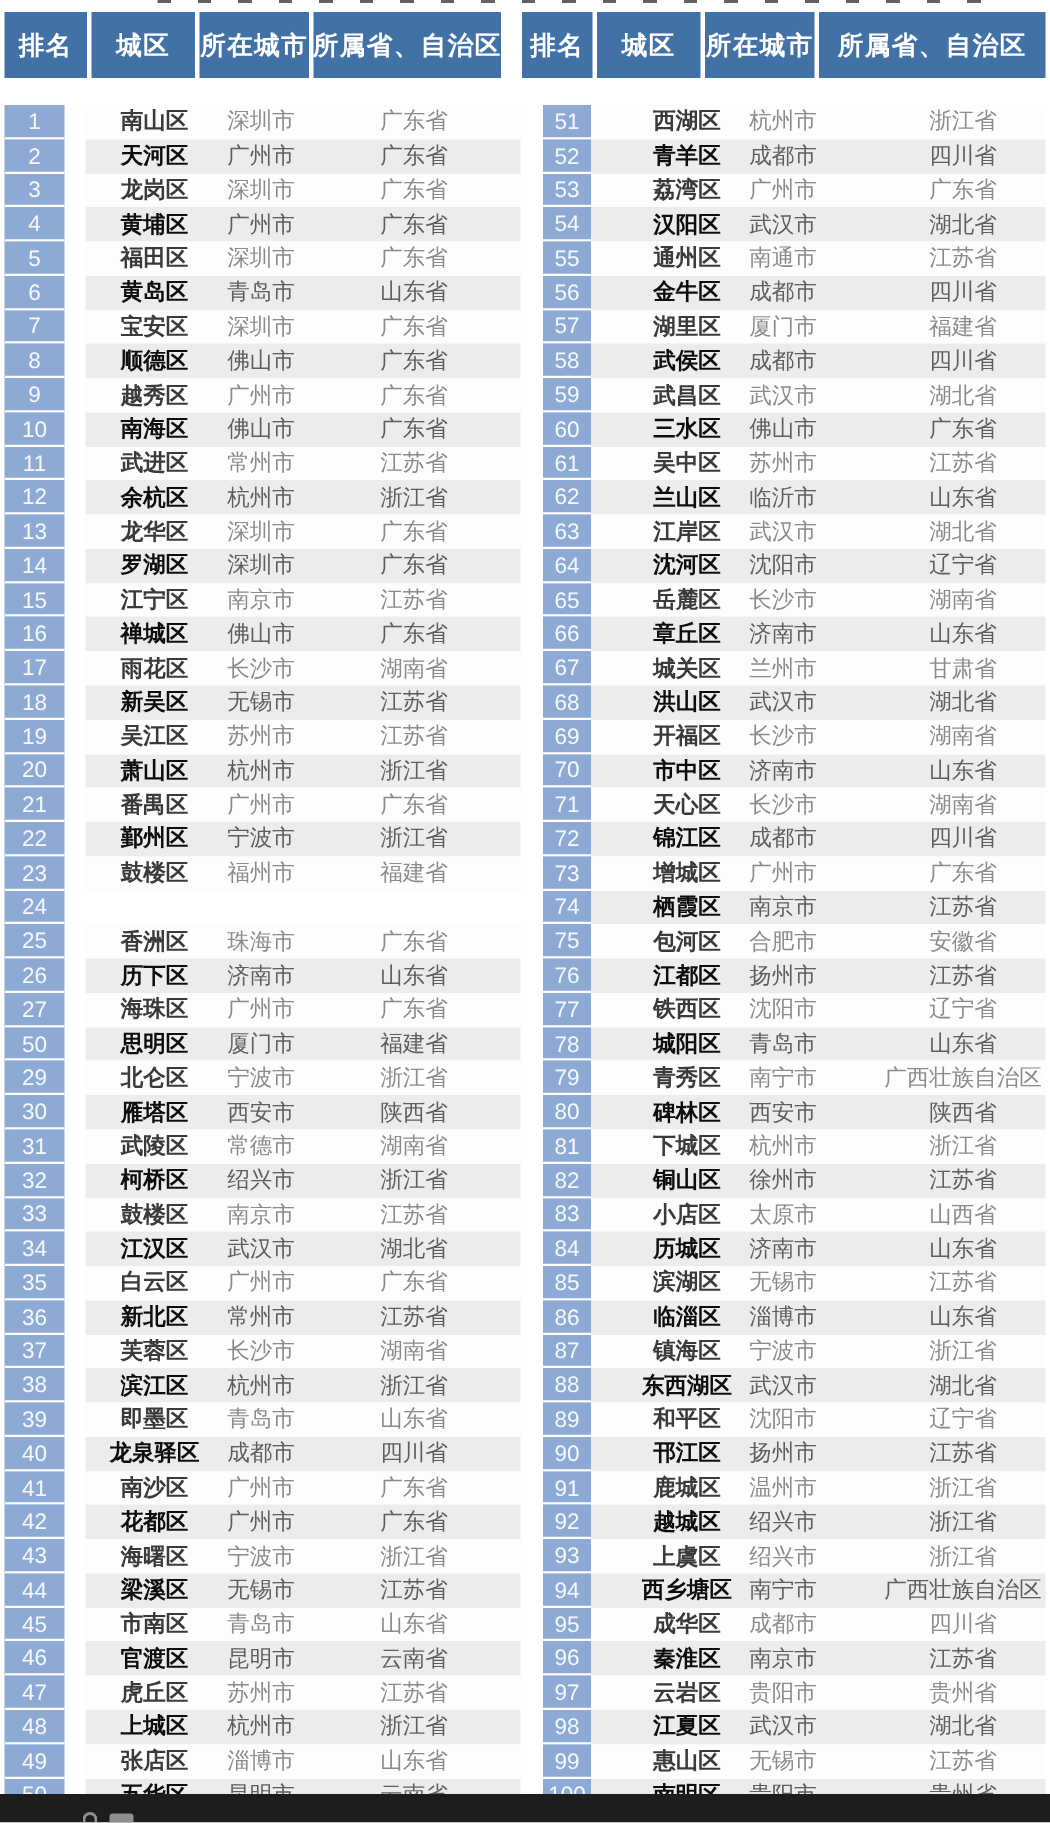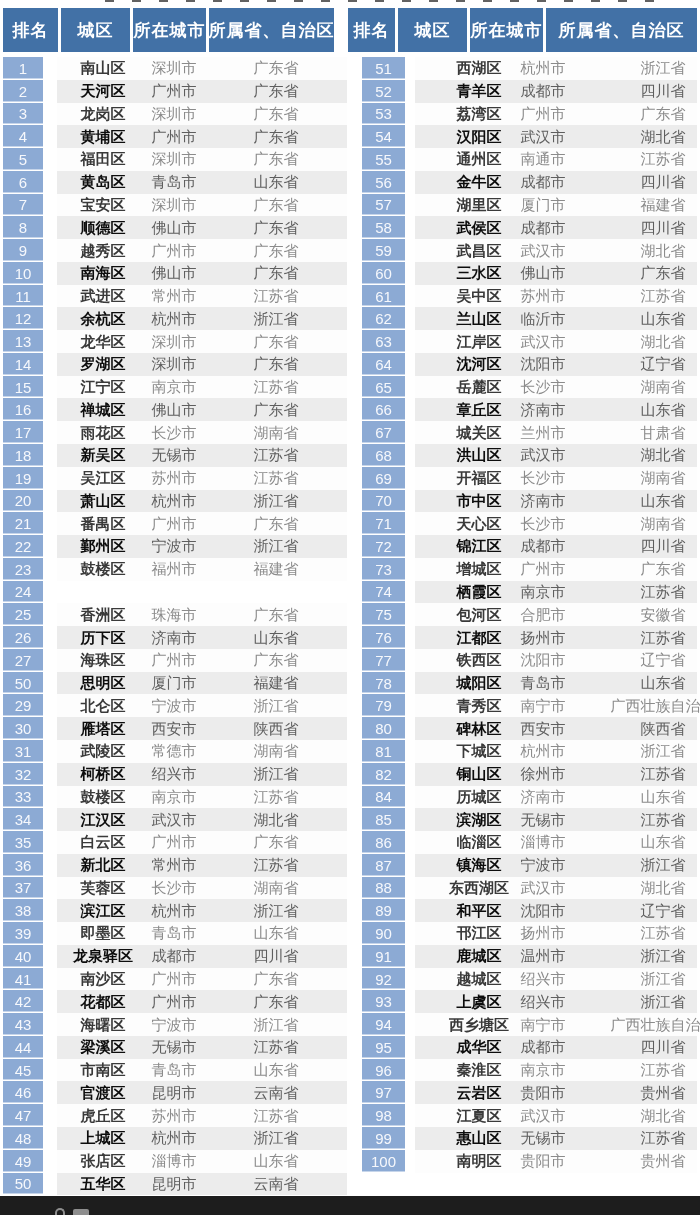--- a/index.html
+++ b/index.html
@@ -18,21 +18,21 @@
   .top-strip{position:relative;height:8px;background:#fff;}
   .top-marks{
     position:absolute;left:105px;top:0;width:560px;height:2px;opacity:.8;
     background:repeating-linear-gradient(90deg,#3a3a3a 0 9px,transparent 9px 27px);
   }
   .tables{display:flex;padding:0 3px;}
   .half{display:flex;flex-direction:column;}
   .half-left{width:344px;margin-right:1px;}
   .half-right{width:349px;}
   
-  .thead{display:flex;gap:3px;height:44px;margin-bottom:5px;}
+  .thead{display:flex;gap:3px;height:44px;margin-bottom:18px;}
   .th{
     background:var(--header-bg);color:#fff;
     display:flex;align-items:center;justify-content:center;
     font-size:17px;font-weight:600;letter-spacing:1px;white-space:nowrap;
   }
   .half-left  .th-rank{width:55px;}
   .half-right .th-rank{width:47px;}
   .th-district{width:69px;}
   .th-city{width:73px;text-align:right;}
   .half-left  .th-province{width:125px;}
@@ -40,21 +40,21 @@
   
   .tbody{display:flex;flex-direction:column;}
   .tr{display:flex;height:22.78px;position:relative;}
   .half-right .tr{padding-left:14px;}
   .rank{
     background:var(--rank-bg);color:#f6f8fc;font-size:15px;
     display:flex;align-items:center;justify-content:center;
     box-shadow:inset 0 -1.5px 0 #fff;
   }
   .half-left  .rank{width:40px;margin-right:14px;}
-  .half-right .rank{width:43px;margin-right:10px;}
+  .half-right .rank{width:32px;}
   .stripe{flex:1;position:relative;background:#fdfdfd;}
   .tr:nth-child(even) .stripe{background:var(--row-alt-bg);}
   .stripe span{
     position:absolute;top:50%;transform:translate(-50%,-50%);
     white-space:nowrap;font-size:15px;
   }
   .half-left  .d{left:46px;}  .half-left  .c{left:117px;} .half-left  .p{left:219px;}
   .half-right .d{left:64px;}  .half-right .c{left:128px;} .half-right .p{left:248px;}
   .tr:nth-child(odd)  .d{font-weight:600;color:#3a3a3a;}
   .tr:nth-child(even) .d{font-weight:700;color:#0d0d0d;}
@@ -738,20 +738,28 @@
         </div>
         <div class="tr">
           <div class="rank">82</div>
           <div class="stripe">
             <span class="d">铜山区</span>
             <span class="c">徐州市</span>
             <span class="p">江苏省</span>
           </div>
         </div>
         <div class="tr">
+          <div class="rank">83</div>
+          <div class="stripe">
+            <span class="d">小店区</span>
+            <span class="c">太原市</span>
+            <span class="p">山西省</span>
+          </div>
+        </div>
+        <div class="tr">
           <div class="rank">84</div>
           <div class="stripe">
             <span class="d">历城区</span>
             <span class="c">济南市</span>
             <span class="p">山东省</span>
           </div>
         </div>
         <div class="tr">
           <div class="rank">85</div>
           <div class="stripe">

